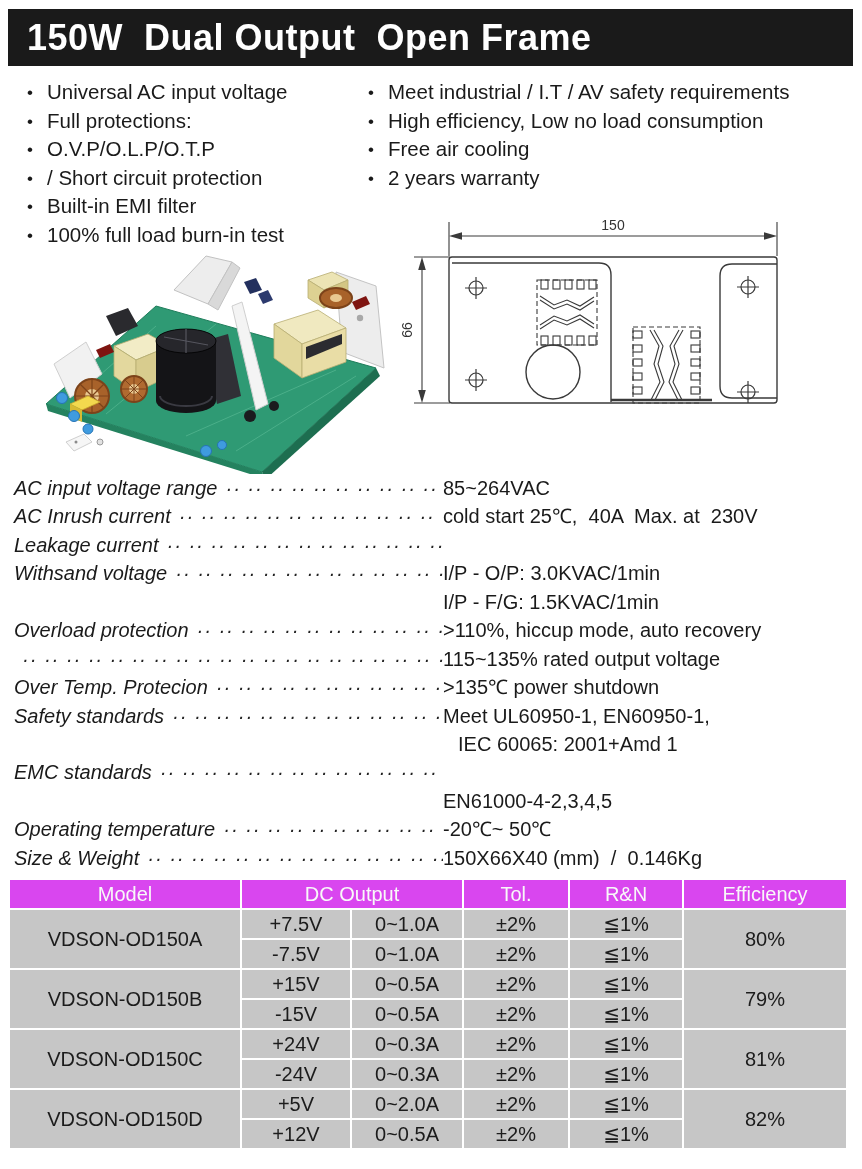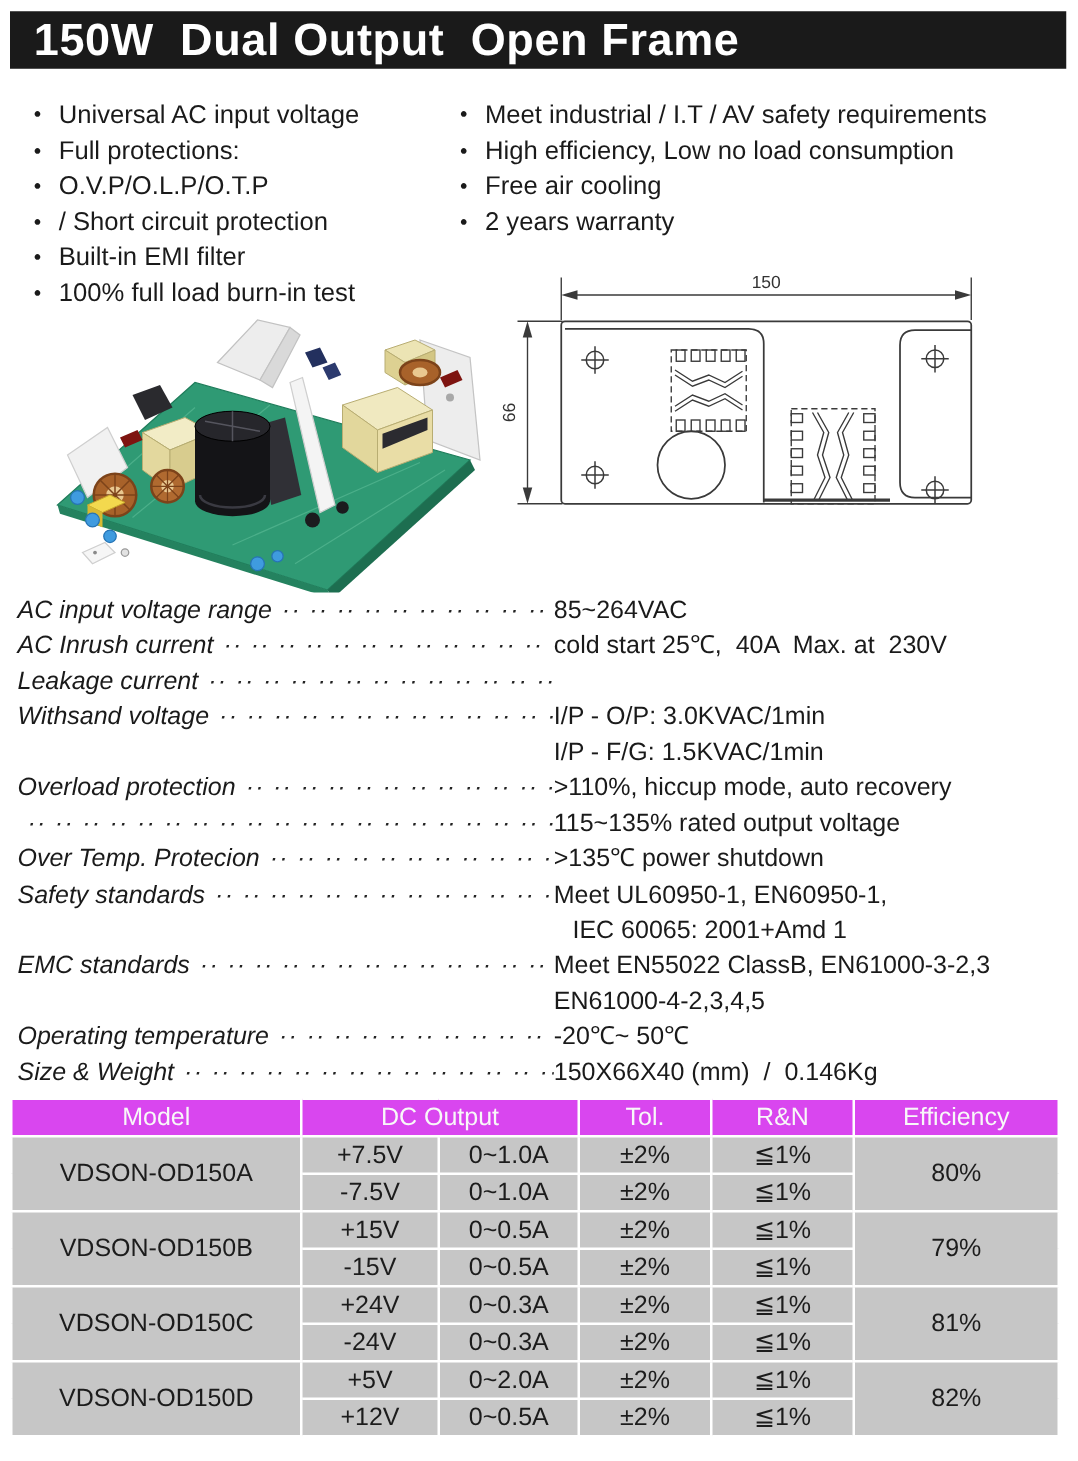--- a/index.html
+++ b/index.html
@@ -2,21 +2,21 @@
 <html><head>
 <meta charset="utf-8">
 <style>
   html,body{margin:0;padding:0;background:#ffffff;}
   .page{
     position:relative;width:862px;height:1169px;background:#ffffff;overflow:hidden;
     font-family:"Liberation Sans", sans-serif;color:#1a1a1a;
   }
   
   .header-bar{
-    position:absolute;left:8px;top:9px;width:845px;height:46px;background:#1a1a1a;
+    position:absolute;left:8px;top:9px;width:845px;height:57px;background:#1a1a1a;
     display:flex;align-items:center;
   }
   .header-bar .title{
     color:#ffffff;font-size:36px;font-weight:bold;padding-left:19px;white-space:pre;letter-spacing:0.5px;
   }
   
   .features{position:absolute;top:80px;left:0;width:862px;}
   .feature-list{list-style:none;margin:0;padding:0;position:absolute;top:0;}
   .feature-list.left{left:27px;}
   .feature-list.right{left:368px;}
@@ -333,21 +333,20 @@
         <span class="spec-left">
           <span class="spec-label"></span>
         </span>
         <span class="spec-value">IEC 60065: 2001+Amd 1</span>
       </div>
     <div class="spec-row">
         <span class="spec-left">
           <span class="spec-label">EMC standards</span>
           <span class="spec-leader">·· ·· ·· ·· ·· ·· ·· ·· ·· ·· ·· ·· ·· ·· ·· ·· ·· ·· ·· ·· ·· ··</span>
         </span>
-        <span class="spec-value">Meet EN55022 ClassB, EN61000-3-2,3</span>
       </div>
     <div class="spec-row">
         <span class="spec-left">
           <span class="spec-label"></span>
         </span>
         <span class="spec-value">EN61000-4-2,3,4,5</span>
       </div>
     <div class="spec-row">
         <span class="spec-left">
           <span class="spec-label">Operating temperature</span>

